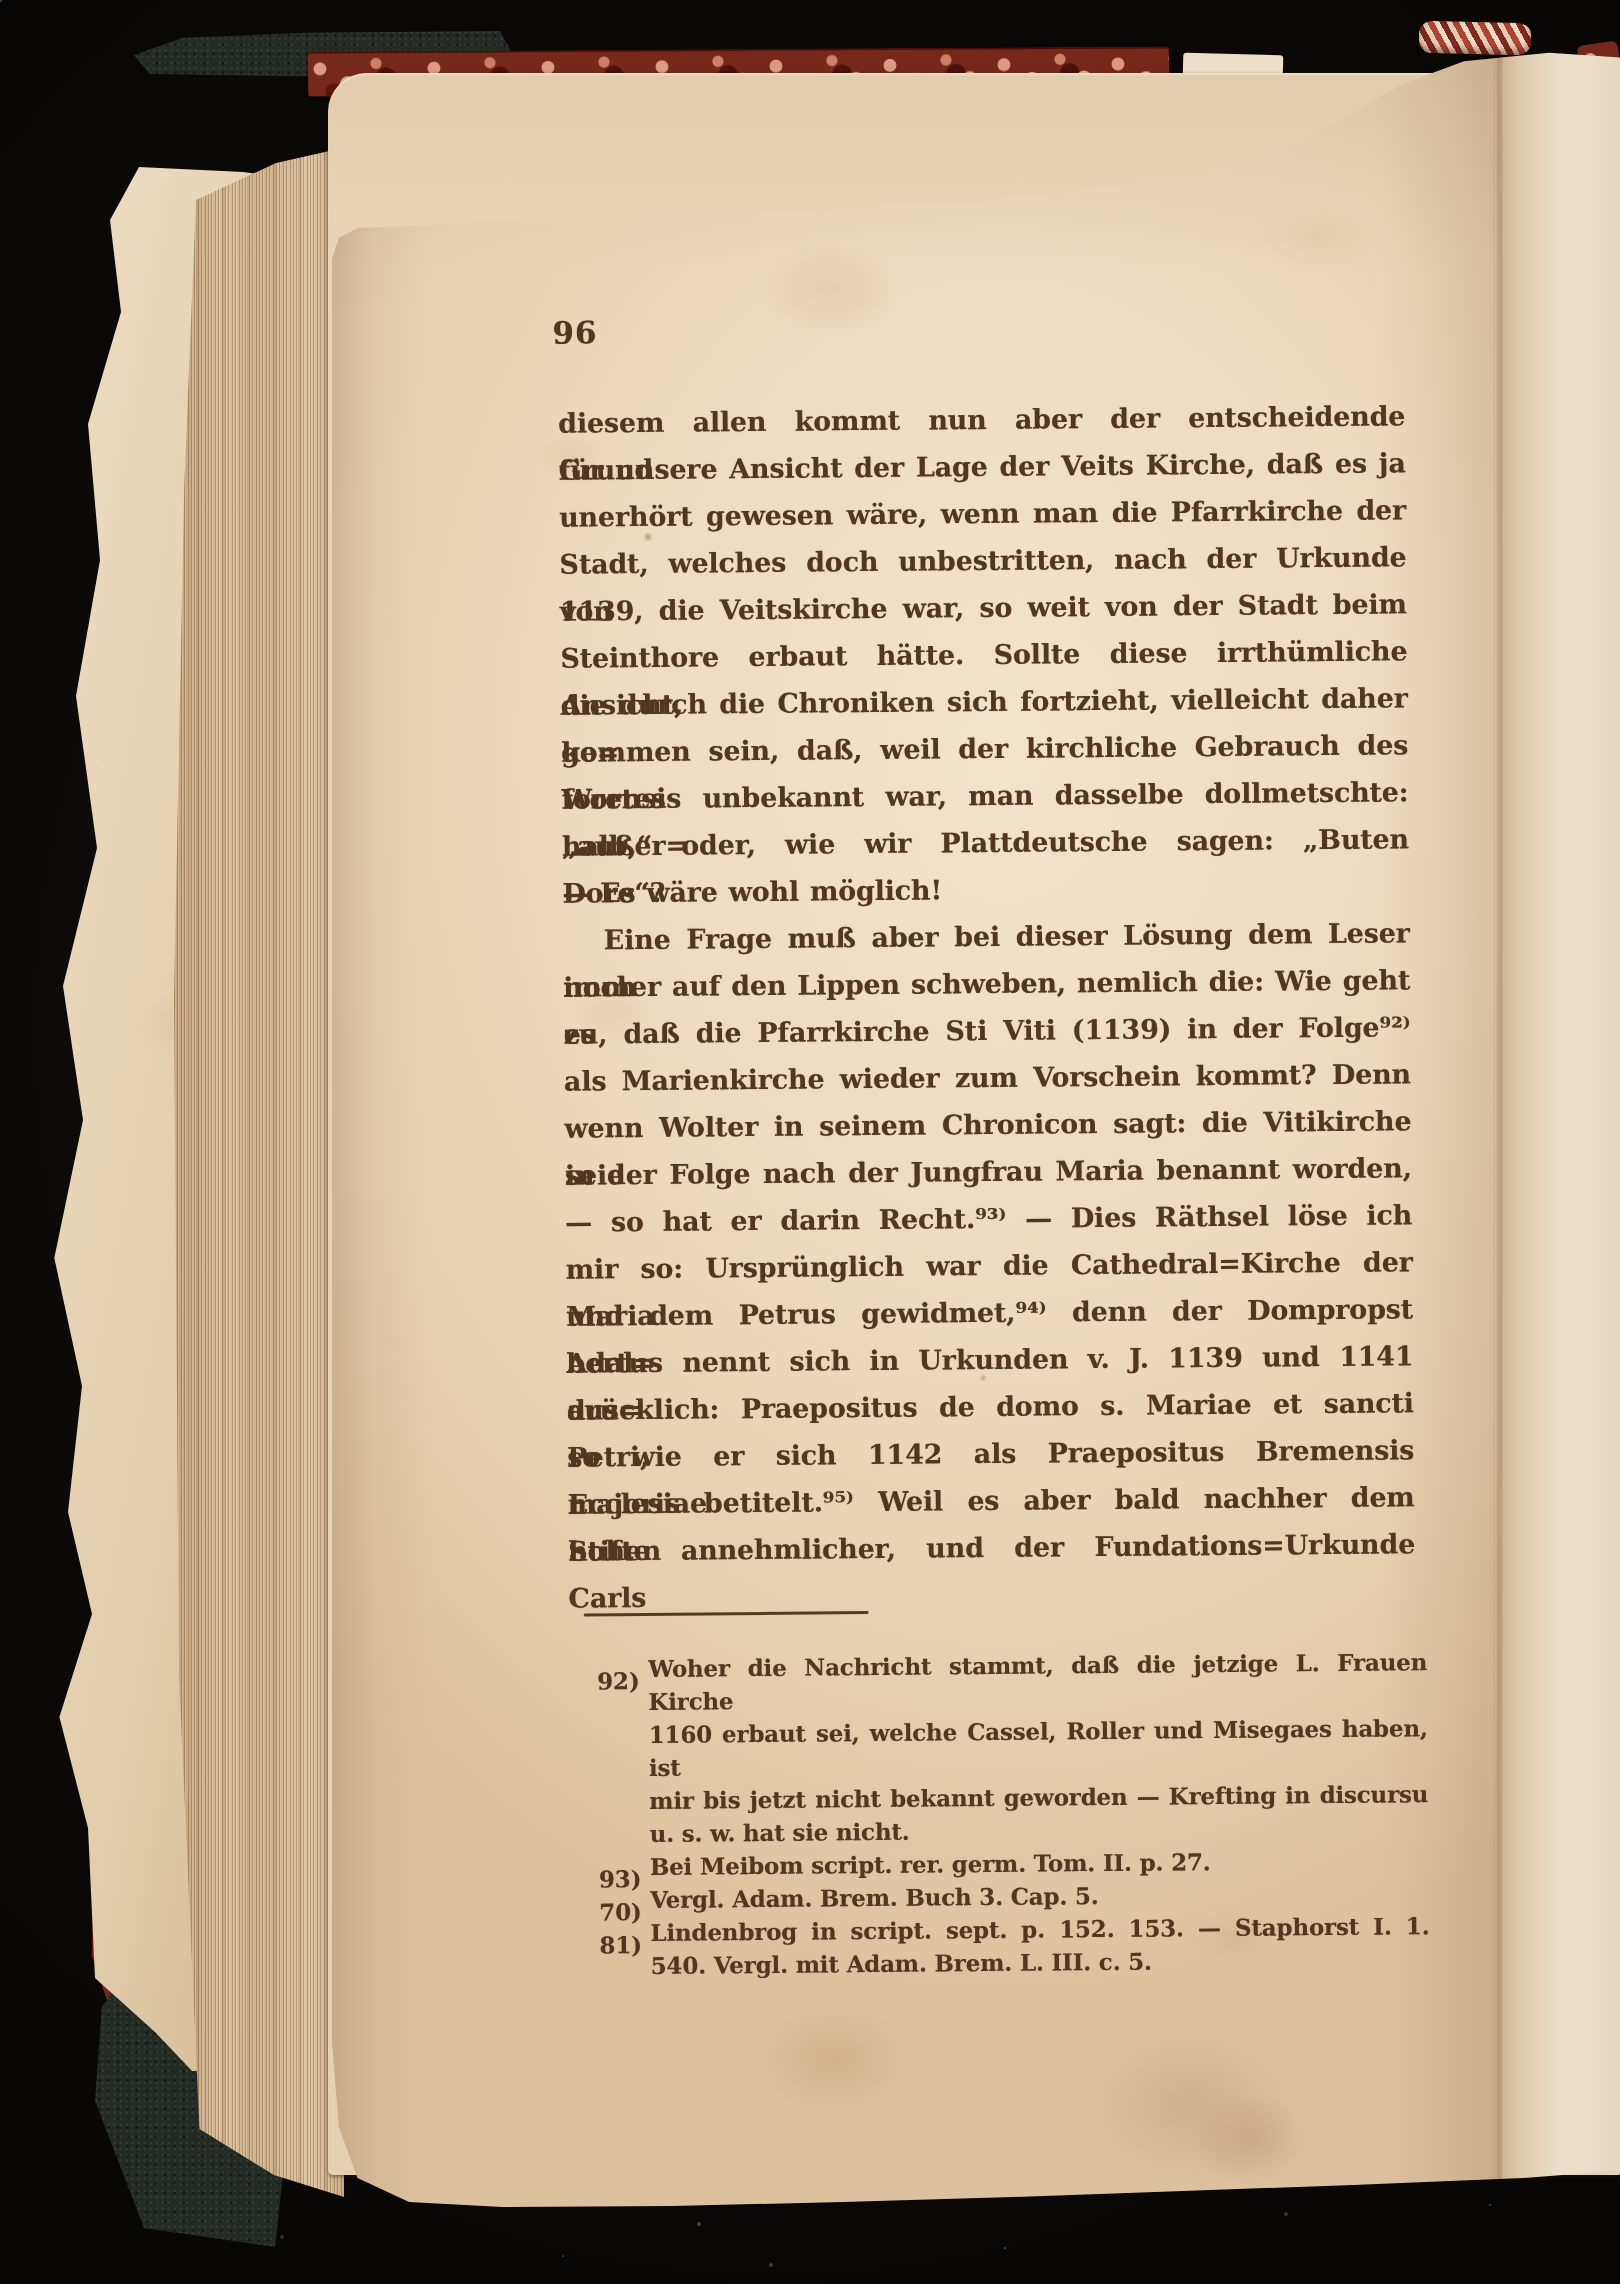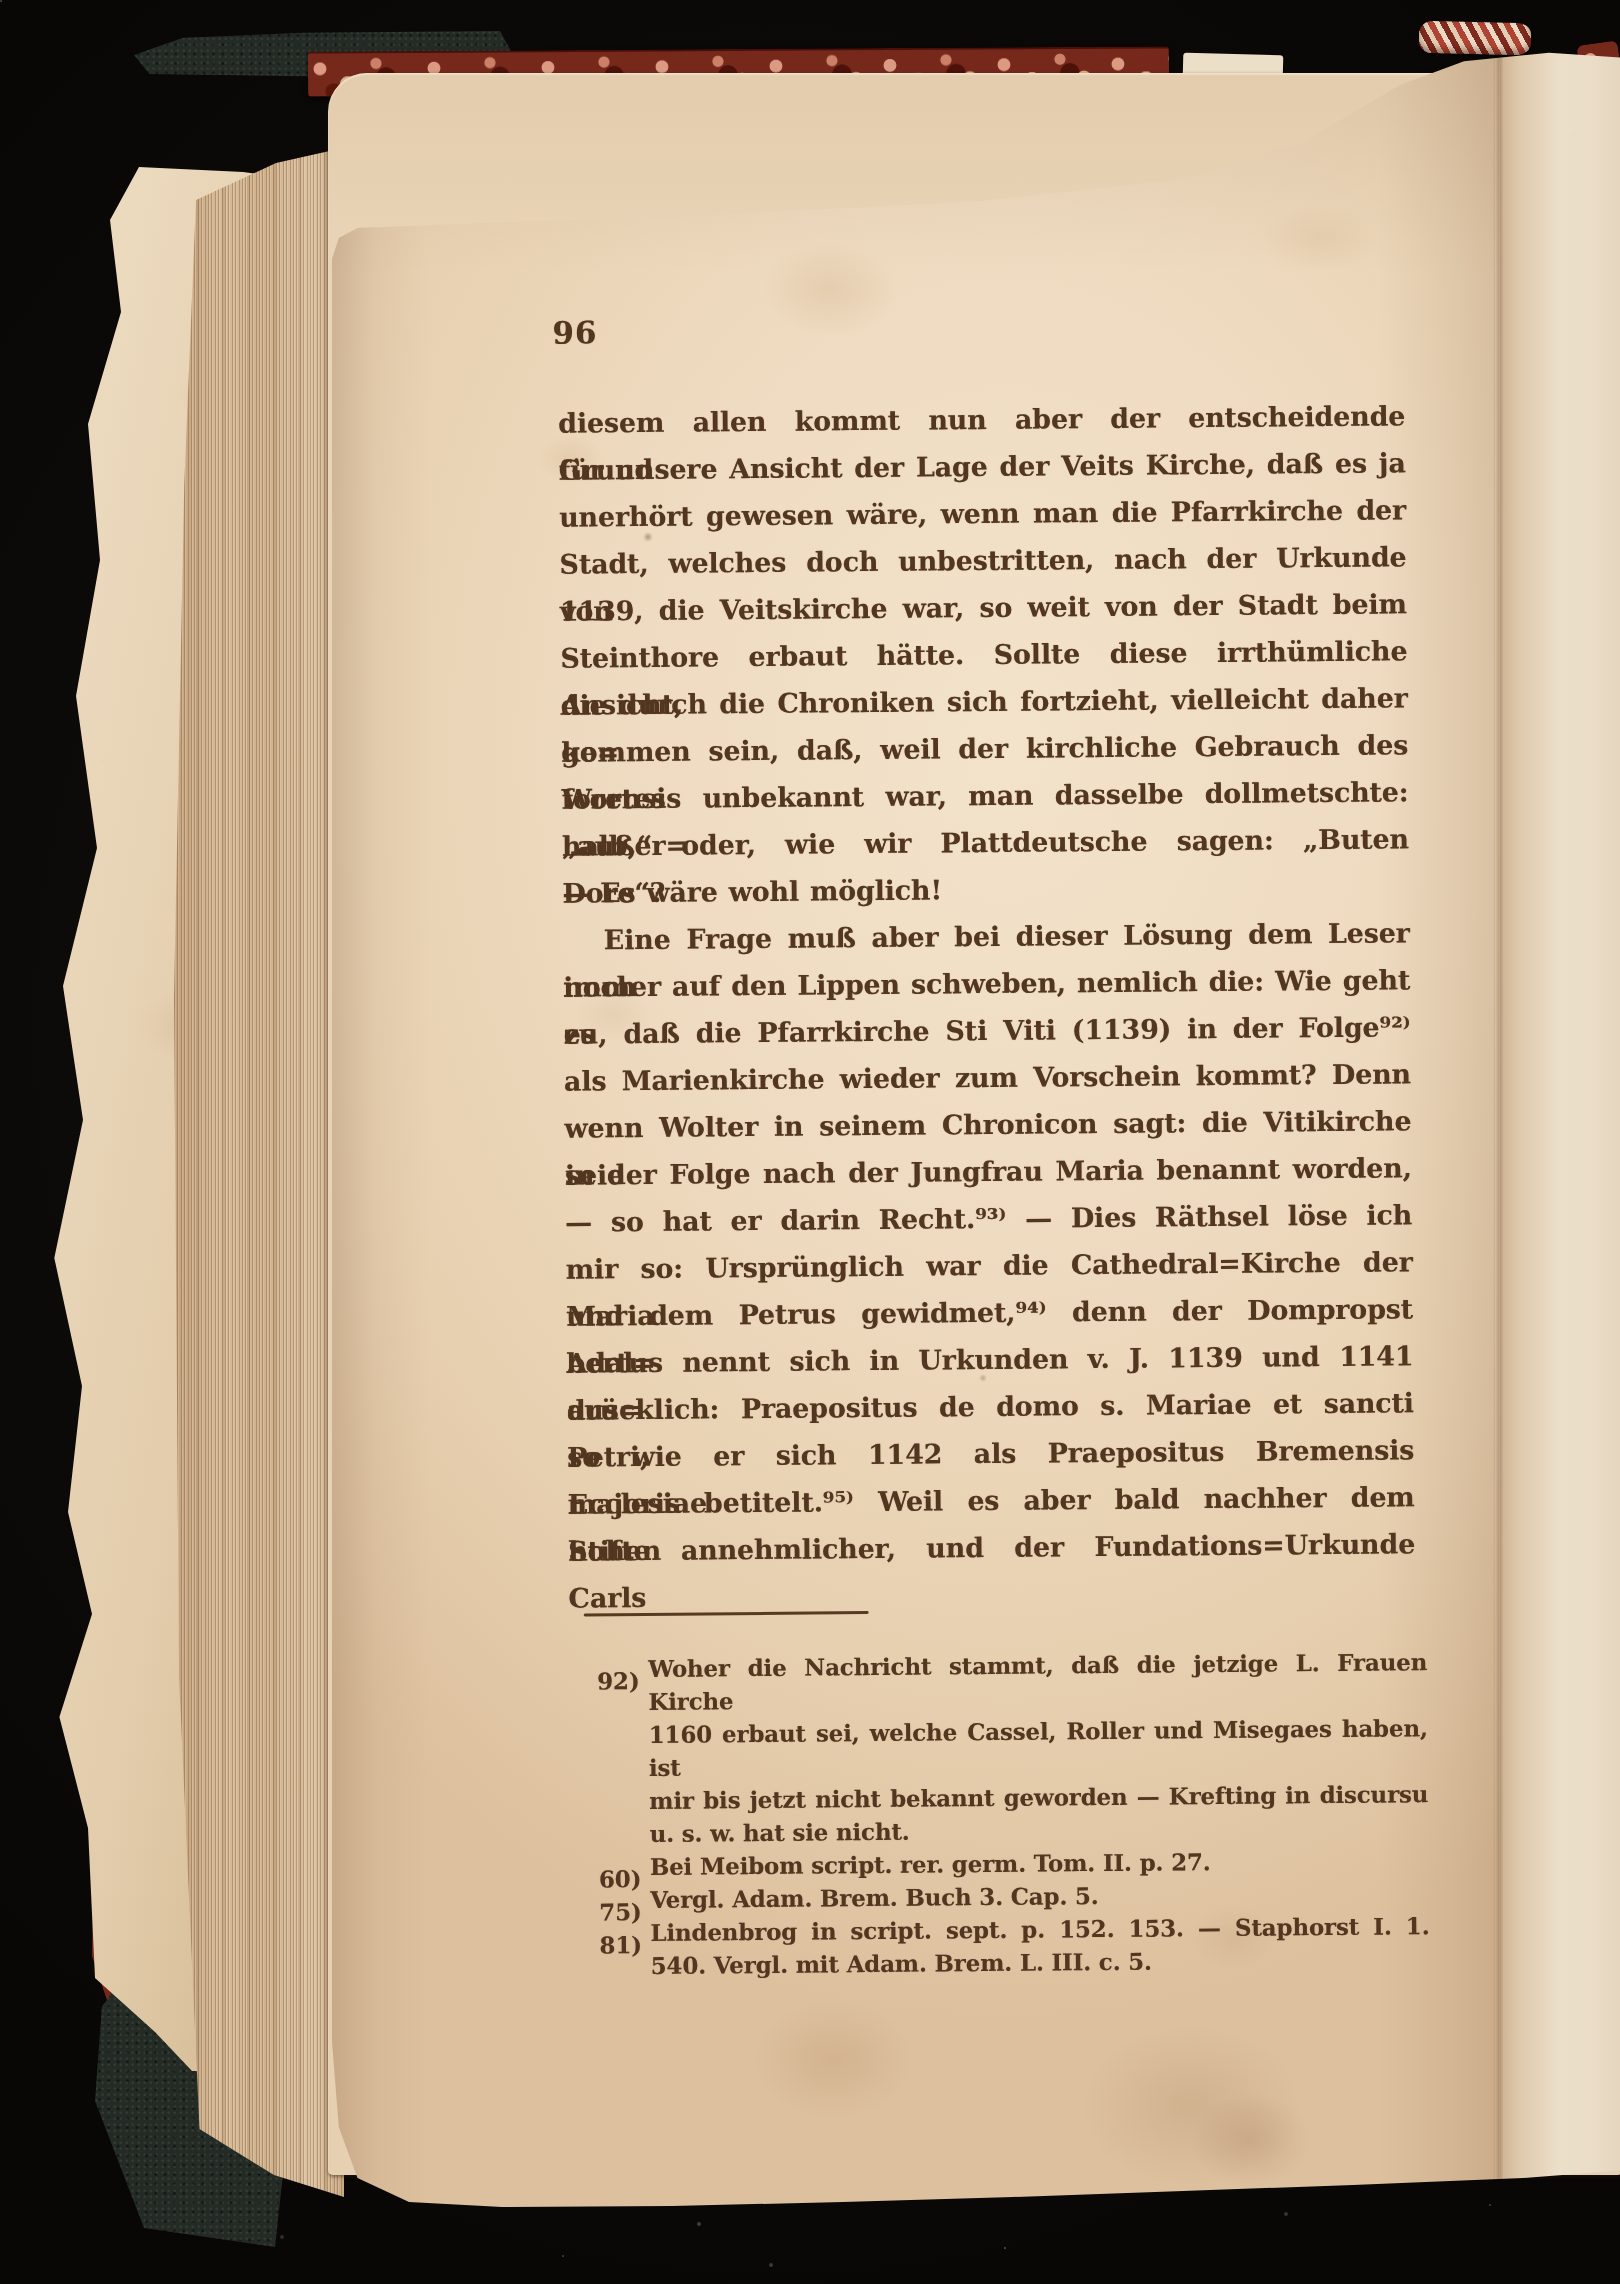--- a/index.html
+++ b/index.html
@@ -199,25 +199,25 @@
 
       <div class="footnotes">
         <div class="footnote">
           <span class="fn-marker">92)</span>
           <div class="fn-line fn-just">Woher die Nachricht stammt, daß die jetzige L. Frauen Kirche</div>
           <div class="fn-line fn-just">1160 erbaut sei, welche Cassel, Roller und Misegaes haben, ist</div>
           <div class="fn-line fn-just">mir bis jetzt nicht bekannt geworden — Krefting in discursu</div>
           <div class="fn-line">u. s. w. hat sie nicht.</div>
         </div>
         <div class="footnote">
-          <span class="fn-marker">60)</span>
+          <span class="fn-marker">93)</span>
           <div class="fn-line">Bei Meibom script. rer. germ. Tom. II. p. 27.</div>
         </div>
         <div class="footnote">
-          <span class="fn-marker">75)</span>
+          <span class="fn-marker">70)</span>
           <div class="fn-line">Vergl. Adam. Brem. Buch 3. Cap. 5.</div>
         </div>
         <div class="footnote">
           <span class="fn-marker">81)</span>
           <div class="fn-line fn-just">Lindenbrog in script. sept. p. 152. 153. — Staphorst I. 1.</div>
           <div class="fn-line">540. Vergl. mit Adam. Brem. L. III. c. 5.</div>
         </div>
       </div>
     </div>
   </div>

